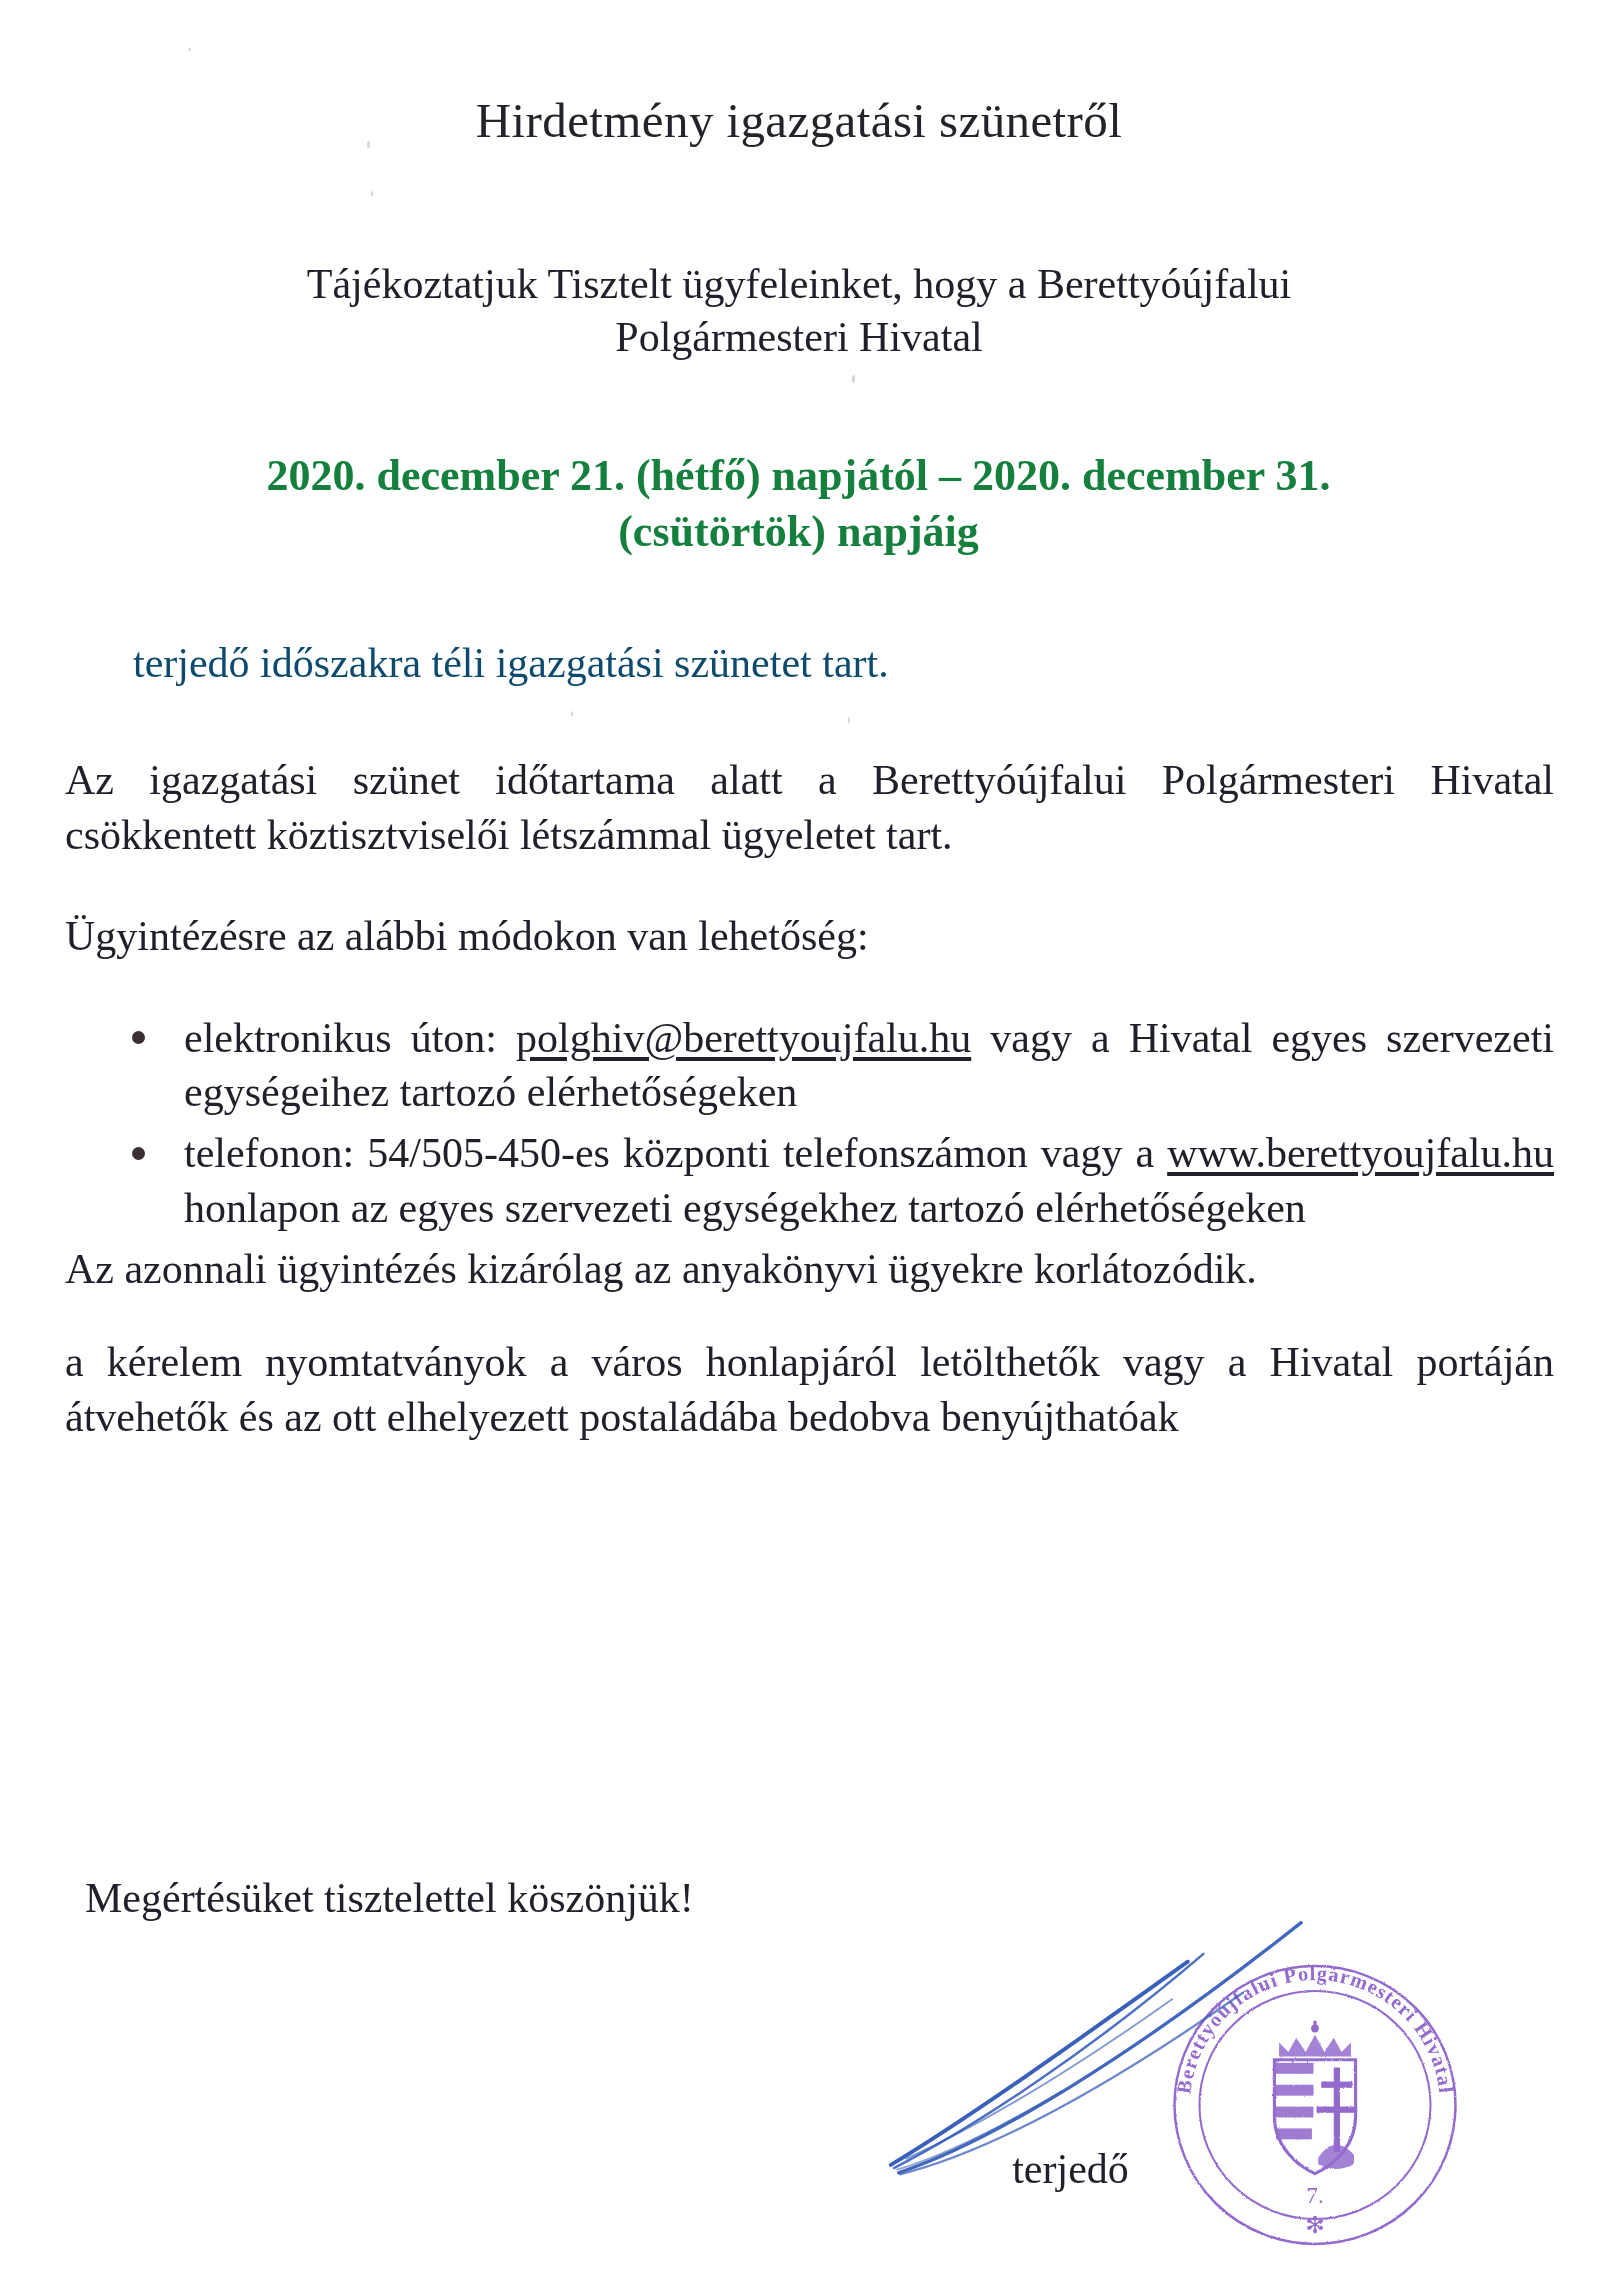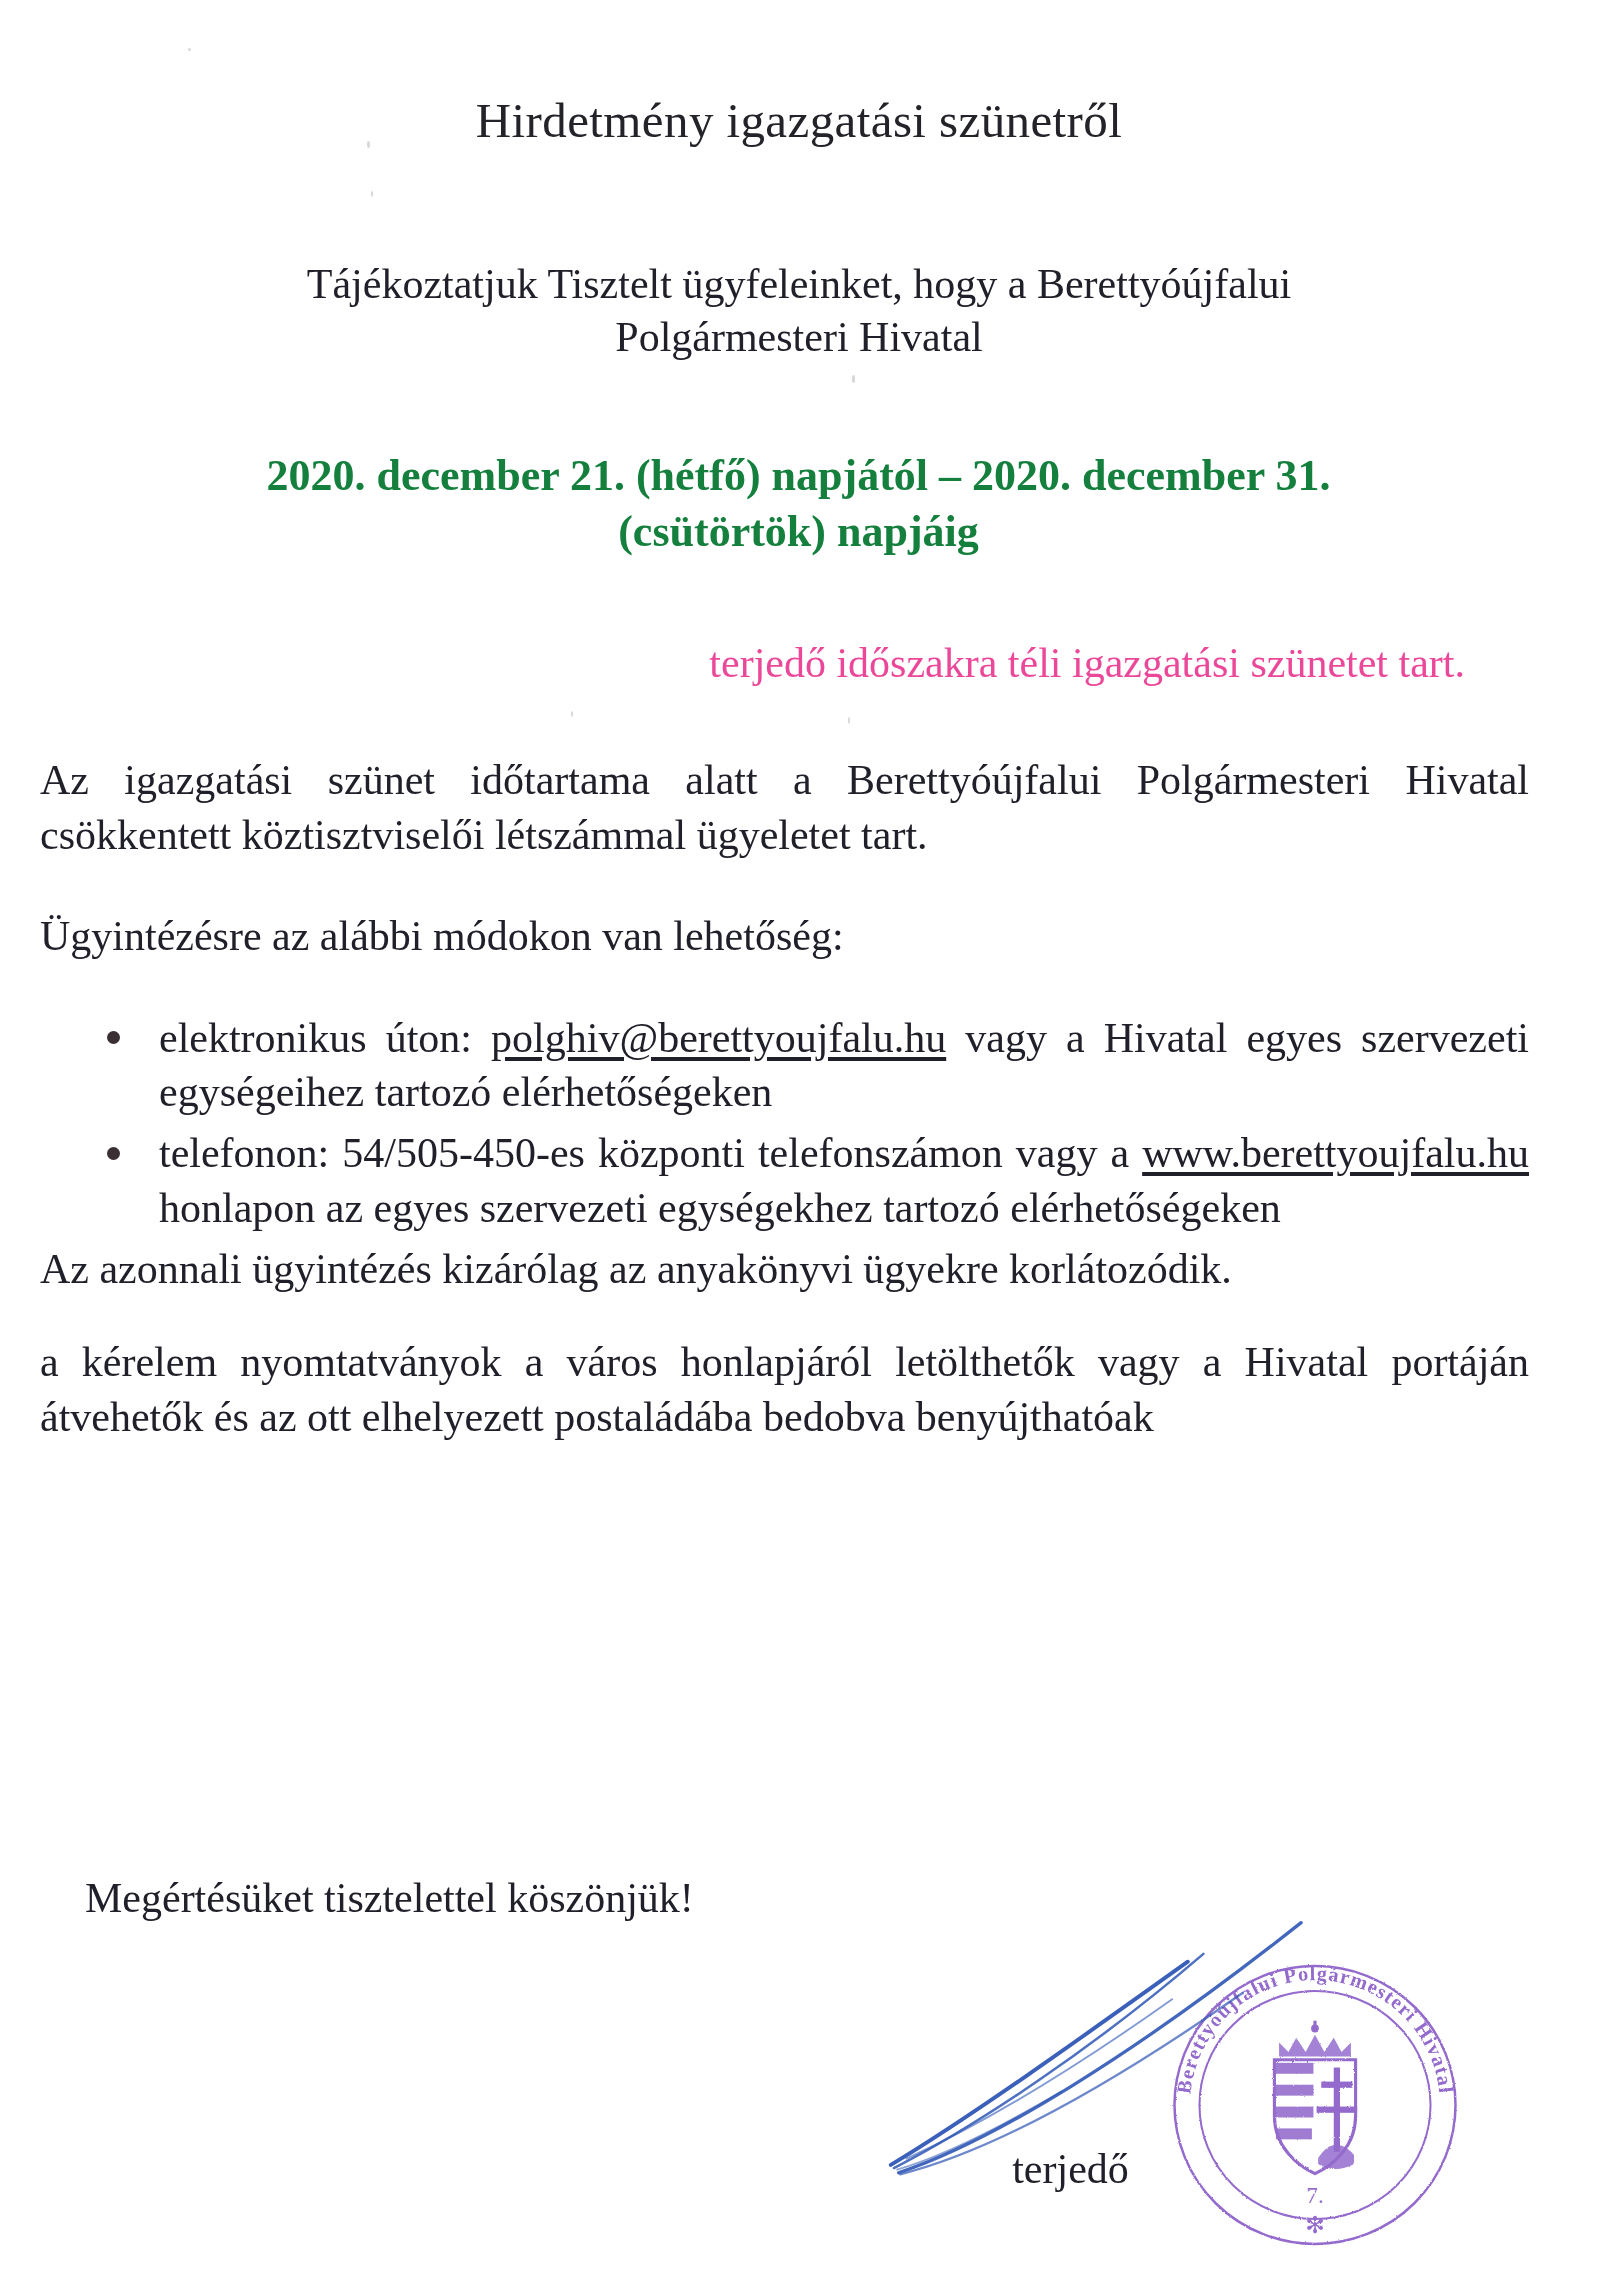--- a/index.html
+++ b/index.html
@@ -59,29 +59,29 @@
     line-height: 1.28;
     color: #15803d;
   }
 
   
   .lead-tail {
     position: absolute;
     left: 133px;
     width: 1332px;
     top: 639px;
-    text-align: right;
-    font-size: 42px;
-    color: #ec4899;
+    text-align: left;
+    font-size: 42px;
+    color: #0c4a6e;
   }
 
   
   .body-block {
     position: absolute;
-    left: 40px;
+    left: 65px;
     width: 1489px;
     top: 753px;
   }
   .para {
     font-size: 42px;
     line-height: 1.30;
     text-align: justify;
     text-justify: inter-word;
     margin: 0 0 34px 0;
     color: #20202a;

